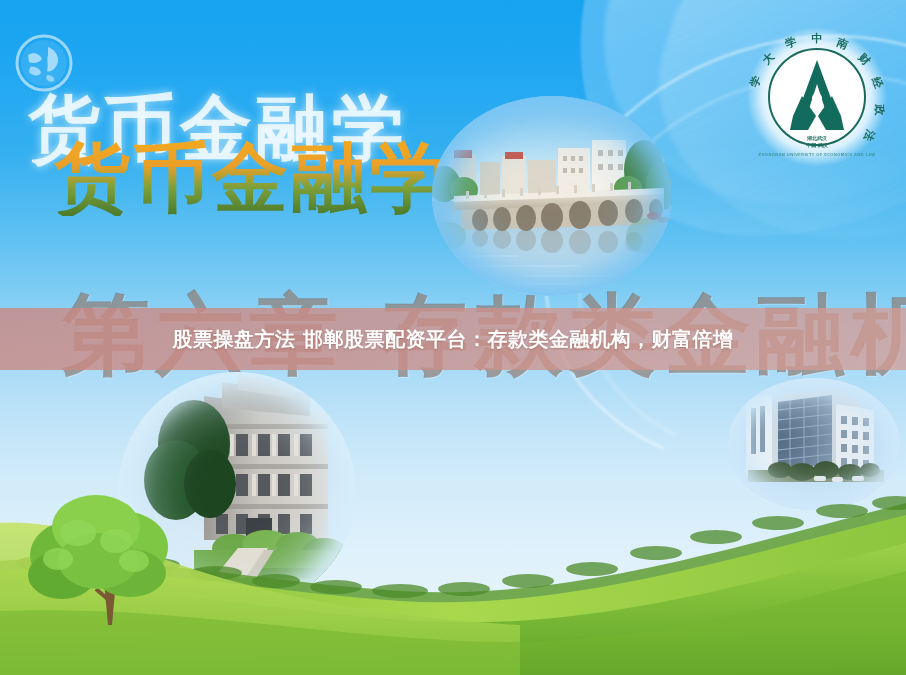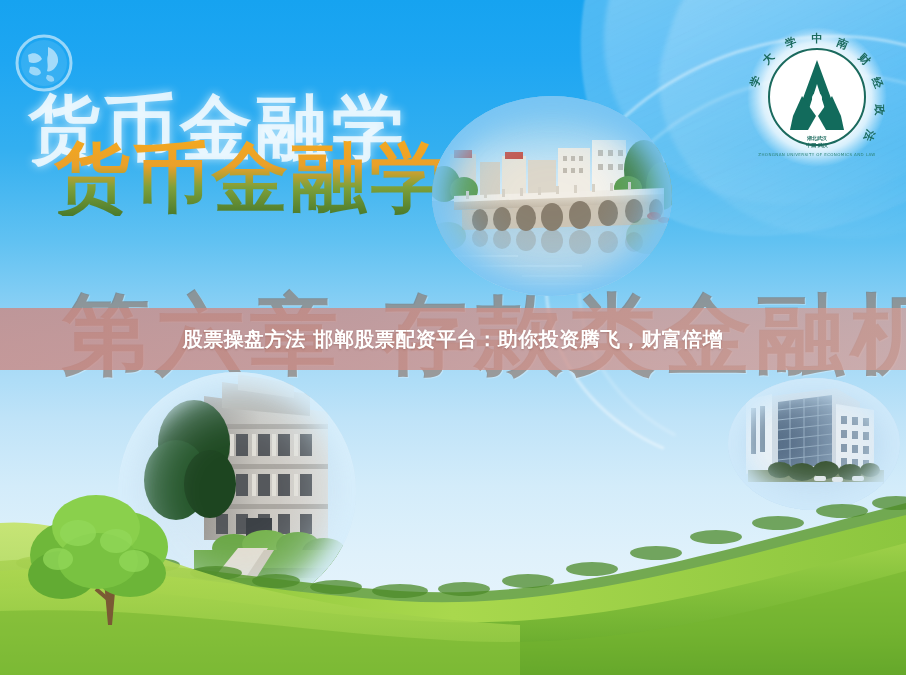--- a/index.html
+++ b/index.html
@@ -614,16 +614,16 @@
       <path d="M47 90 L56 70 L70 90 L62 104 L44 104 Z" fill="#126b5c"></path>
       <path d="M95 90 L86 70 L72 90 L80 104 L98 104 Z" fill="#126b5c"></path>
 
       <text x="71" y="114" text-anchor="middle" fill="#1b6a5e" font-family="'DejaVu Sans','Liberation Sans',sans-serif" font-size="5" font-weight="700">湖北武汉</text>
       <text x="71" y="121" text-anchor="middle" fill="#1b6a5e" font-family="'DejaVu Sans','Liberation Sans',sans-serif" font-size="5" font-weight="700">中国 武汉</text>
       <text x="71" y="130" text-anchor="middle" fill="#2d8478" font-family="'DejaVu Sans','Liberation Sans',sans-serif" font-size="4" letter-spacing="0.4">ZHONGNAN UNIVERSITY OF ECONOMICS AND LAW</text>
     </svg>
   </div>
 
   <div class="banner">
-    <div class="banner-text">股票操盘方法 邯郸股票配资平台：助你投资腾飞，财富倍增</div>
+    <div class="banner-text">股票操盘方法 邯郸股票配资平台：存款类金融机构，财富倍增</div>
   </div>
 
 </div>
 
 </body></html>

